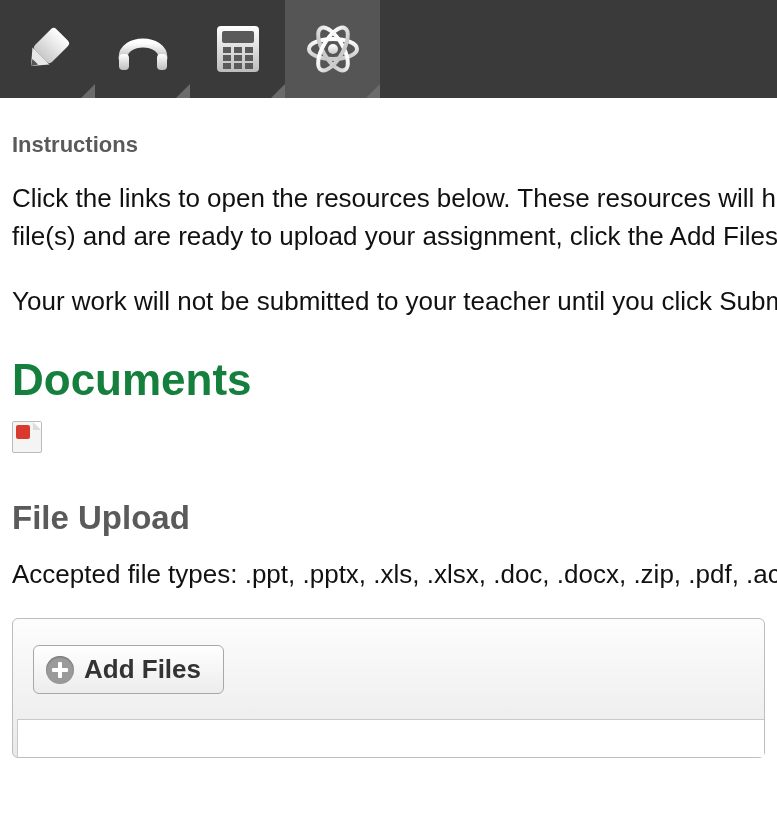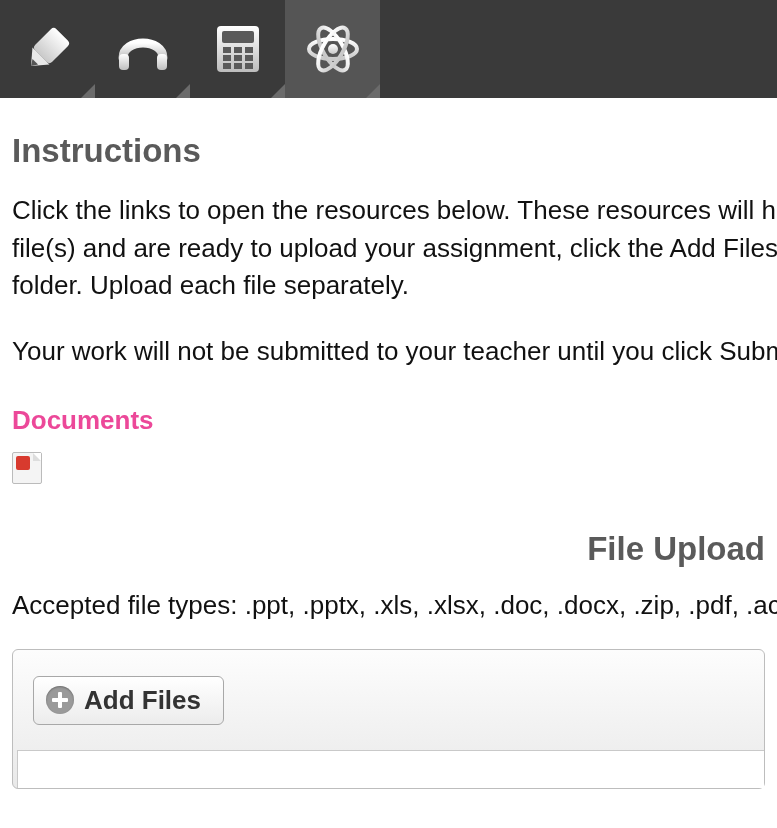--- a/index.html
+++ b/index.html
@@ -39,43 +39,43 @@
     right: 0;
     bottom: 0;
     width: 0; height: 0;
     border-left: 14px solid transparent;
     border-bottom: 14px solid #6b6b6b;
   }
   .content {
     padding: 34px 12px 0 12px;
   }
   h2.section-heading {
-    font-size: 33px;
+    font-size: 22px;
     font-weight: bold;
     color: #5a5a5a;
     margin-bottom: 22px;
   }
   .instr-text {
     font-size: 26px;
     color: #111;
     line-height: 1.45;
     margin-bottom: 28px;
     white-space: nowrap;
   }
   .instr-text2 {
     font-size: 26px;
     color: #111;
     line-height: 1.45;
     margin-bottom: 34px;
     white-space: nowrap;
   }
   h2.docs-heading {
-    font-size: 26px;
-    font-weight: bold;
-    color: #ec4899;
+    font-size: 44px;
+    font-weight: bold;
+    color: #15803d;
     margin-bottom: 16px;
   }
   .doc-row {
     display: flex;
     align-items: center;
     gap: 14px;
     margin-bottom: 10px;
   }
   .doc-link {
     font-size: 26px;
@@ -106,21 +106,20 @@
     width: 0; height: 0;
     border-left: 8px solid #ddd;
     border-top: 8px solid #fff;
   }
   h2.upload-heading {
     font-size: 33px;
     font-weight: bold;
     color: #5a5a5a;
     margin-top: 46px;
     margin-bottom: 22px;
-    text-align: right;
   }
   .accepted {
     font-size: 26px;
     color: #111;
     white-space: nowrap;
     margin-bottom: 28px;
   }
   .upload-box {
     border: 1px solid #bdbdbd;
     border-radius: 6px;
@@ -263,21 +262,20 @@
   </div>
 </div>
 
 <div class="content">
 
   <h2 class="section-heading">Instructions</h2>
 
   <div class="instr-text">
     <span>Click the links to open the resources below. These resources will help y</span><br>
     <span>file(s) and are ready to upload your assignment, click the Add Files but</span><br>
-    <span>folder. Upload each file separately.</span>
   </div>
 
   <div class="instr-text2">Your work will not be submitted to your teacher until you click Submit.</div>
 
   <h2 class="docs-heading">Documents</h2>
 
   <div class="doc-row">
     <div class="pdf-icon"></div>
   </div>
 

